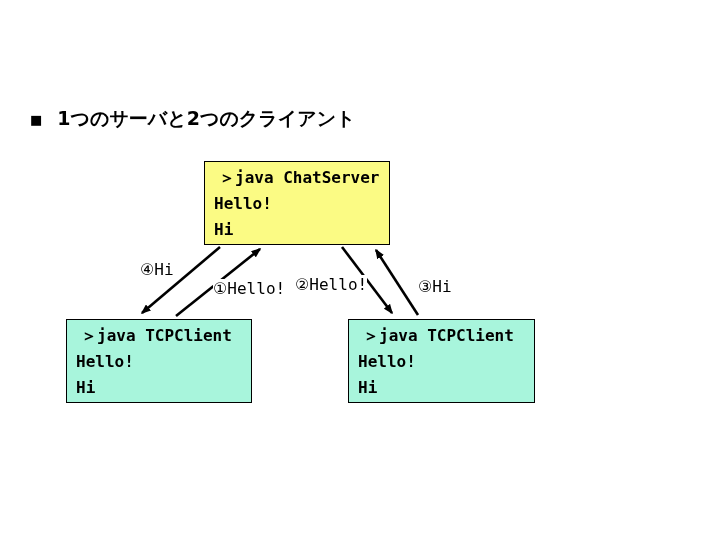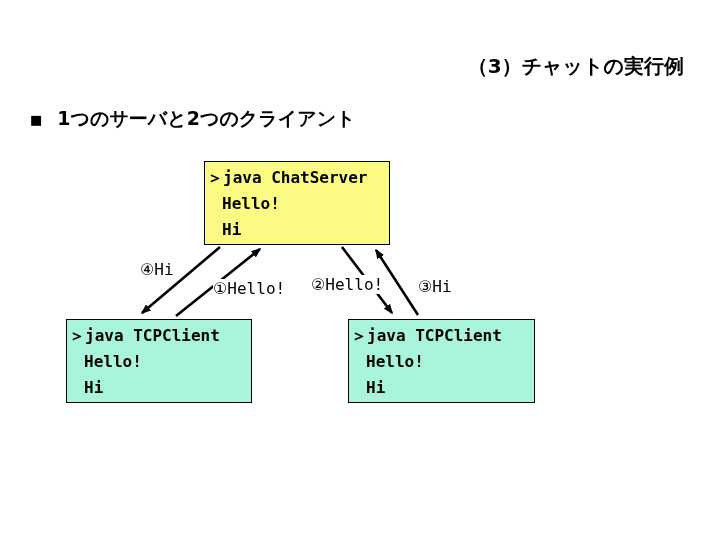--- a/index.html
+++ b/index.html
@@ -45,25 +45,25 @@
     position: absolute;
     border: 1px solid #000000;
     box-sizing: border-box;
     font-family: "DejaVu Sans Mono", "Liberation Mono", monospace;
     font-weight: bold;
     font-size: 16px;
     line-height: 26px;
     padding-top: 3px;
   }
   .console-box .line {
-    padding-left: 17px;
+    padding-left: 9px;
     white-space: pre;
   }
   .console-box .line.indent {
-    padding-left: 2px;
+    padding-left: 14px;
   }
   .server-box {
     left: 204px;
     top: 161px;
     width: 186px;
     height: 84px;
     background: #fbfb84;
   }
   .client1-box {
     left: 66px;
@@ -89,30 +89,29 @@
   }
   .arrow-label {
     position: absolute;
     font-family: "DejaVu Sans Mono", "DejaVu Sans", monospace;
     font-size: 16px;
     font-weight: normal;
     white-space: nowrap;
     background: #ffffff;
   }
   .arrow-label.l1 { left: 213px; top: 279px; }
-  .arrow-label.l2 { left: 295px; top: 275px; margin-left: 16px; }
+  .arrow-label.l2 { left: 295px; top: 275px; }
   .arrow-label.l3 { left: 418px; top: 262px; margin-top: 15px; }
   .arrow-label.l4 { left: 140px; top: 260px; }
 </style>
 </head>
 <body>
 
 <div class="slide">
 
-  <div class="slide-title">（3）チャットの実行例</div>
 
   <div class="bullet-line">
     <span class="bullet-marker">■</span>
     <span>1つのサーバと2つのクライアント</span>
   </div>
 
   <div class="console-box server-box">
     <div class="line indent">＞java ChatServer</div>
     <div class="line">Hello!</div>
     <div class="line">Hi</div>

